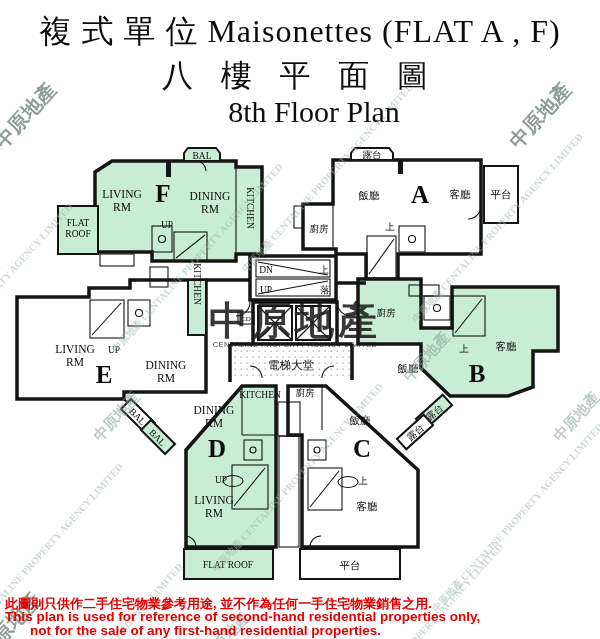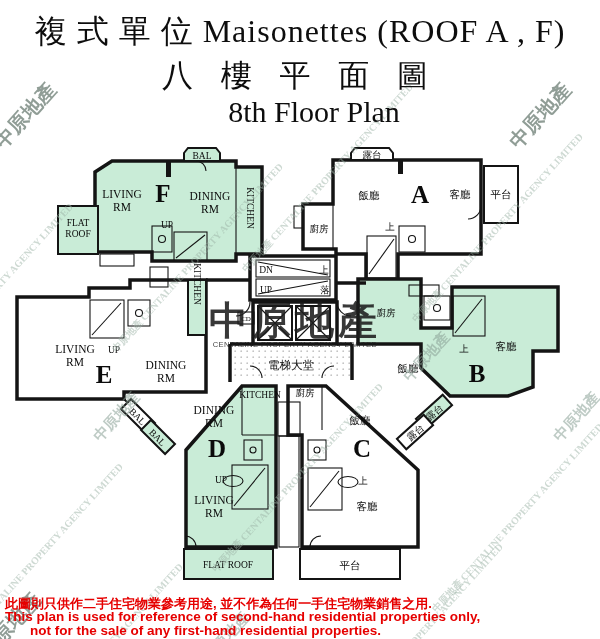--- a/index.html
+++ b/index.html
@@ -31,21 +31,21 @@
   .wmc{fill:#8aa196;opacity:.55;font-weight:bold;font-size:15px;text-anchor:middle;}
   .wmd{fill:#6b7d73;opacity:.75;font-weight:bold;font-size:20px;text-anchor:middle;}
   .cwm1{fill:#1d1d1d;opacity:.88;font-size:39px;font-weight:bold;letter-spacing:4px;text-anchor:middle;}
   .cwm2{fill:#1d1d1d;opacity:.85;font-size:7.6px;letter-spacing:.4px;text-anchor:middle;
         font-family:"Liberation Sans","DejaVu Sans",sans-serif;}
 </style>
 </head>
 <body>
 
 <div class="title-block">
-  <div class="t1">複 式 單 位 Maisonettes (ROOF A , F)</div>
+  <div class="t1">複 式 單 位 Maisonettes (FLAT A , F)</div>
   <div class="t2">八 樓 平 面 圖</div>
   <div class="t3">8th Floor Plan</div>
 </div>
 
 <svg class="plan-svg" width="600" height="639" viewBox="0 0 600 639">
   <defs>
     <pattern id="stV" width="5" height="8" patternUnits="userSpaceOnUse">
       <path d="M2.5,0 V8" stroke="#141414" stroke-width="1"></path>
     </pattern>
     <pattern id="stH" width="8" height="5" patternUnits="userSpaceOnUse">

